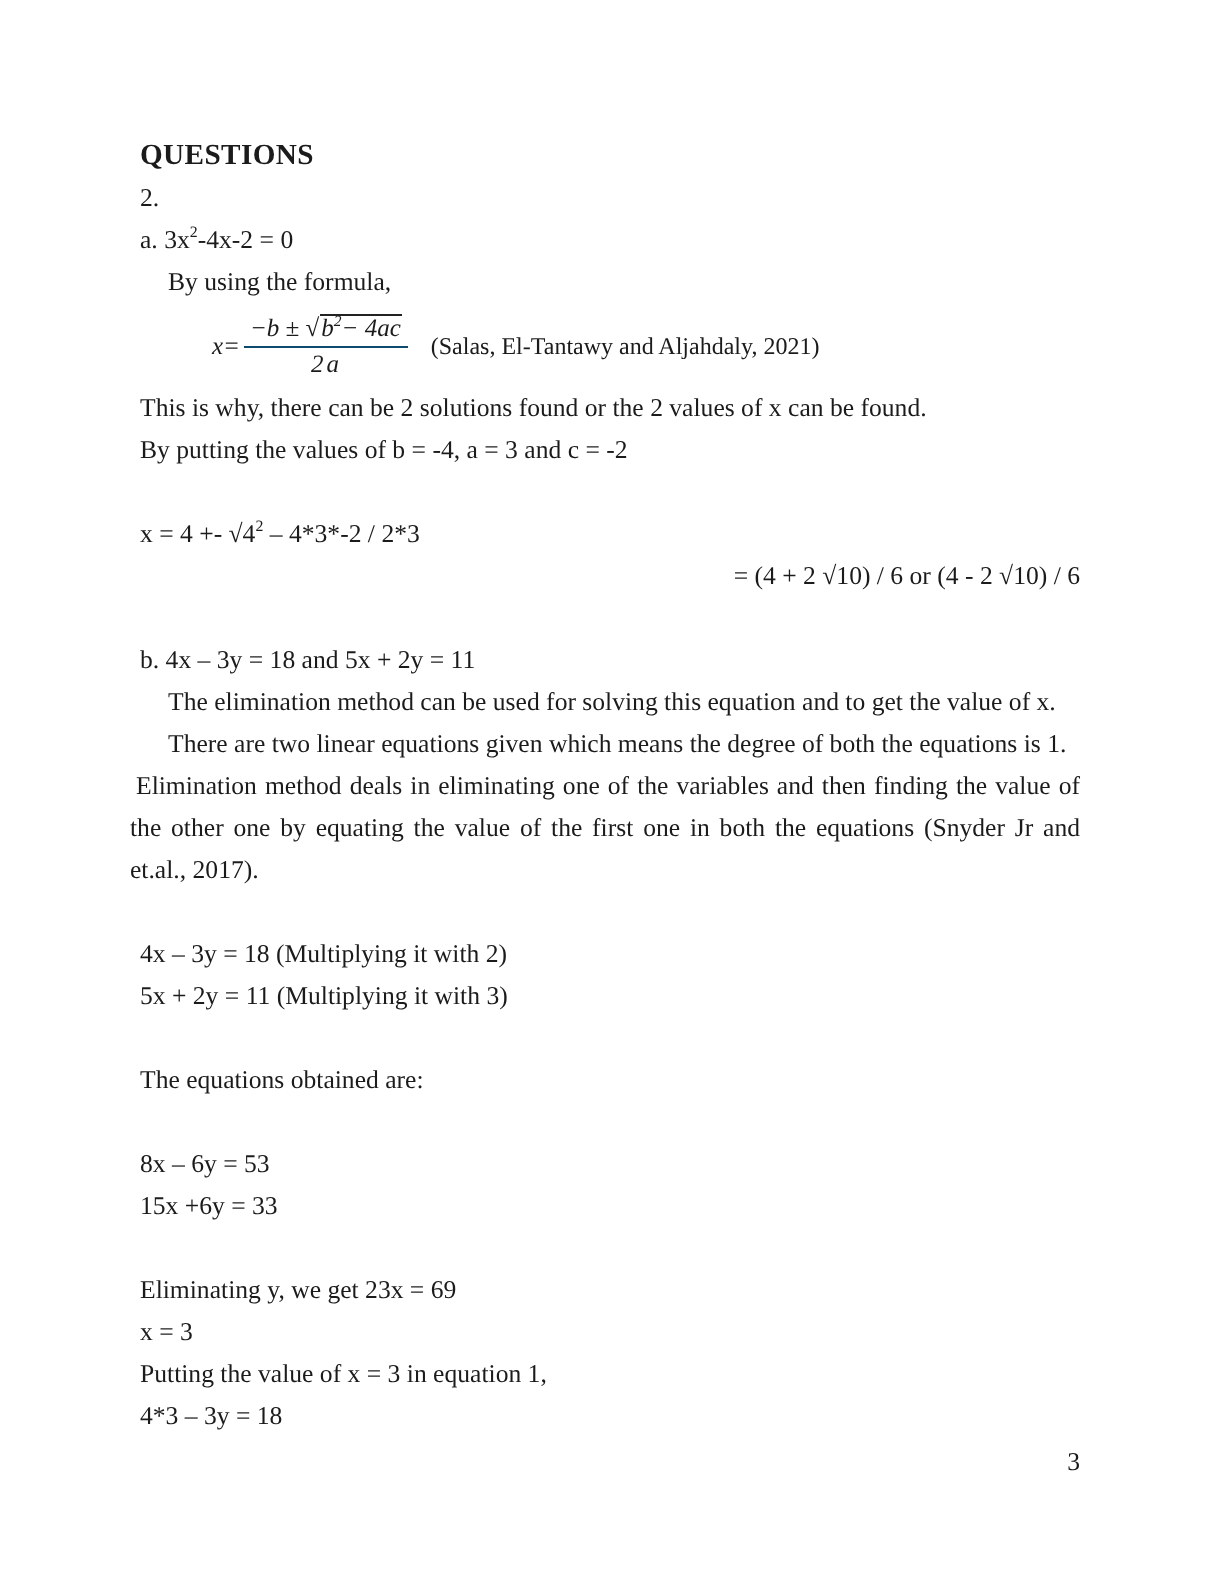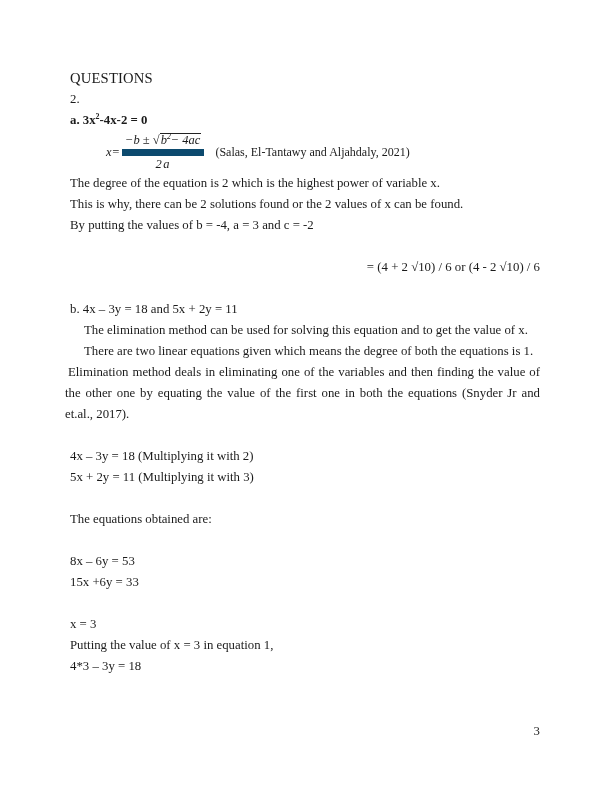--- a/index.html
+++ b/index.html
@@ -18,25 +18,25 @@
   .content {
     position: absolute;
     left: 70px; top: 68px;
     width: 470px;
     font-size: 12.8px;
     line-height: 21px;
   }
   .line { white-space: nowrap; }
   .title {
     font-size: 14.6px;
-    font-weight: normal;
+    font-weight: bold;
     letter-spacing: 0.2px;
     line-height: 21px;
   }
-  .bold { font-weight: bold; }
+  .bold { font-weight: normal; }
   .indent-1 { padding-left: 14px; }
   .calc-result { padding-left: 15px; text-align: right; }
   .blank { height: 21px; }
   sup {
     font-size: 0.62em;
     vertical-align: super;
     line-height: 0;
   }
   
   .formula-line {
@@ -50,21 +50,21 @@
     display: inline-flex;
     flex-direction: column;
     text-align: center;
     margin: 0 4px 0 2px;
     font-style: italic;
     font-size: 12.5px;
     line-height: 15px;
   }
   .frac .num { padding: 0 3px 1px 3px; }
   .frac .den {
-    border-top: 7px solid #0c4a6e;
+    border-top: 1px solid #0c4a6e;
     padding: 1px 3px 0 3px;
     letter-spacing: 1.5px;
   }
   .rad-sign { font-style: normal; }
   .radicand {
     display: inline-block;
     border-top: 1px solid #222222;
     padding: 0 1px;
     line-height: 13px;
     font-style: italic;
@@ -88,36 +88,37 @@
 <body>
 
 <div class="page">
   <div class="content">
 
     <div class="line title">QUESTIONS</div>
     <div class="line">2.</div>
 
     <div class="line bold"><span>a. 3x</span><sup>2</sup><span>-4x-2 = 0</span></div>
 
+    <div class="line indent-1">By using the formula,</div>
 
     <div class="formula-line">
         <span class="math">x=</span>
         <span class="frac">
           <span class="num"><span>−b ± </span><span class="rad-sign">√</span><span class="radicand"><span>b</span><sup>2</sup><span>− 4ac</span></span></span>
           <span class="den">2a</span>
         </span>
         <span class="citation">(Salas, El-Tantawy and Aljahdaly, 2021)</span>
       </div>
 
-    <div class="line">The degree of the equation is 2 which is the highest power of variable x.</div>
     <div class="line">This is why, there can be 2 solutions found or the 2 values of x can be found.</div>
     <div class="line">By putting the values of b = -4, a = 3 and c = -2</div>
 
     <div class="blank"></div>
 
+    <div class="line"><span>x = 4 +- √4</span><sup>2</sup><span> – 4*3*-2 / 2*3</span></div>
     <div class="line calc-result">= (4 + 2 √10) / 6 or (4 - 2 √10) / 6</div>
 
     <div class="blank"></div>
 
     <div class="line">b. 4x – 3y = 18 and 5x + 2y = 11</div>
     <div class="line indent-1">The elimination method can be used for solving this equation and to get the value of x.</div>
     <div class="line indent-1">There are two linear equations given which means the degree of both the equations is 1.</div>
     <div class="justified">Elimination method deals in eliminating one of the variables and then finding the value of the other one by equating the value of the first one in both the equations (Snyder Jr and et.al., 2017).</div>
 
     <div class="blank"></div>
@@ -129,20 +130,21 @@
 
     <div class="line">The equations obtained are:</div>
 
     <div class="blank"></div>
 
     <div class="line">8x – 6y = 53</div>
     <div class="line">15x +6y = 33</div>
 
     <div class="blank"></div>
 
+    <div class="line">Eliminating y, we get 23x = 69</div>
     <div class="line">x = 3</div>
     <div class="line">Putting the value of x = 3 in equation 1,</div>
     <div class="line">4*3 – 3y = 18</div>
 
   </div>
 
   <div class="page-number">3</div>
 </div>
 
 </body></html>

